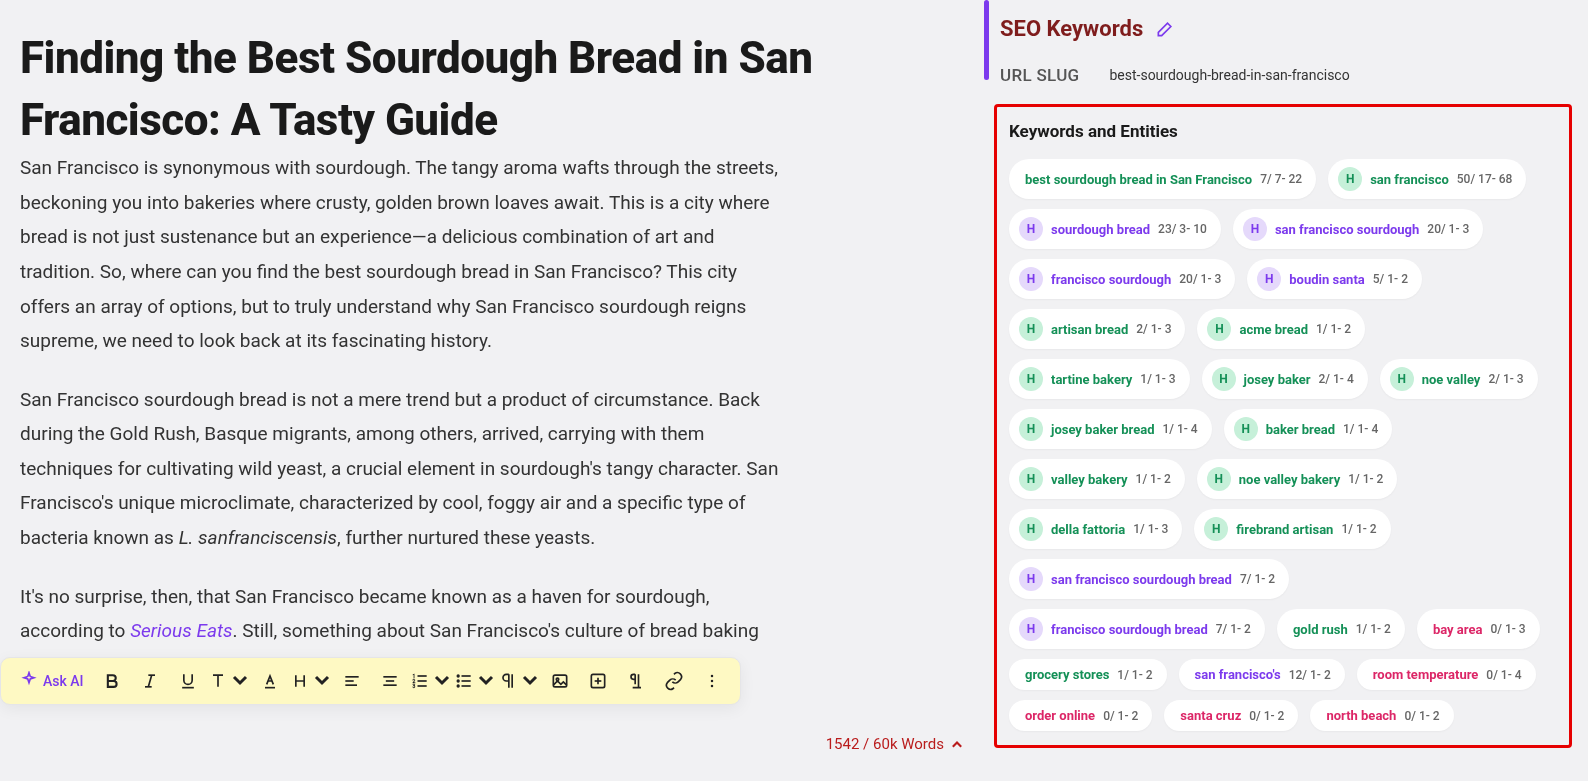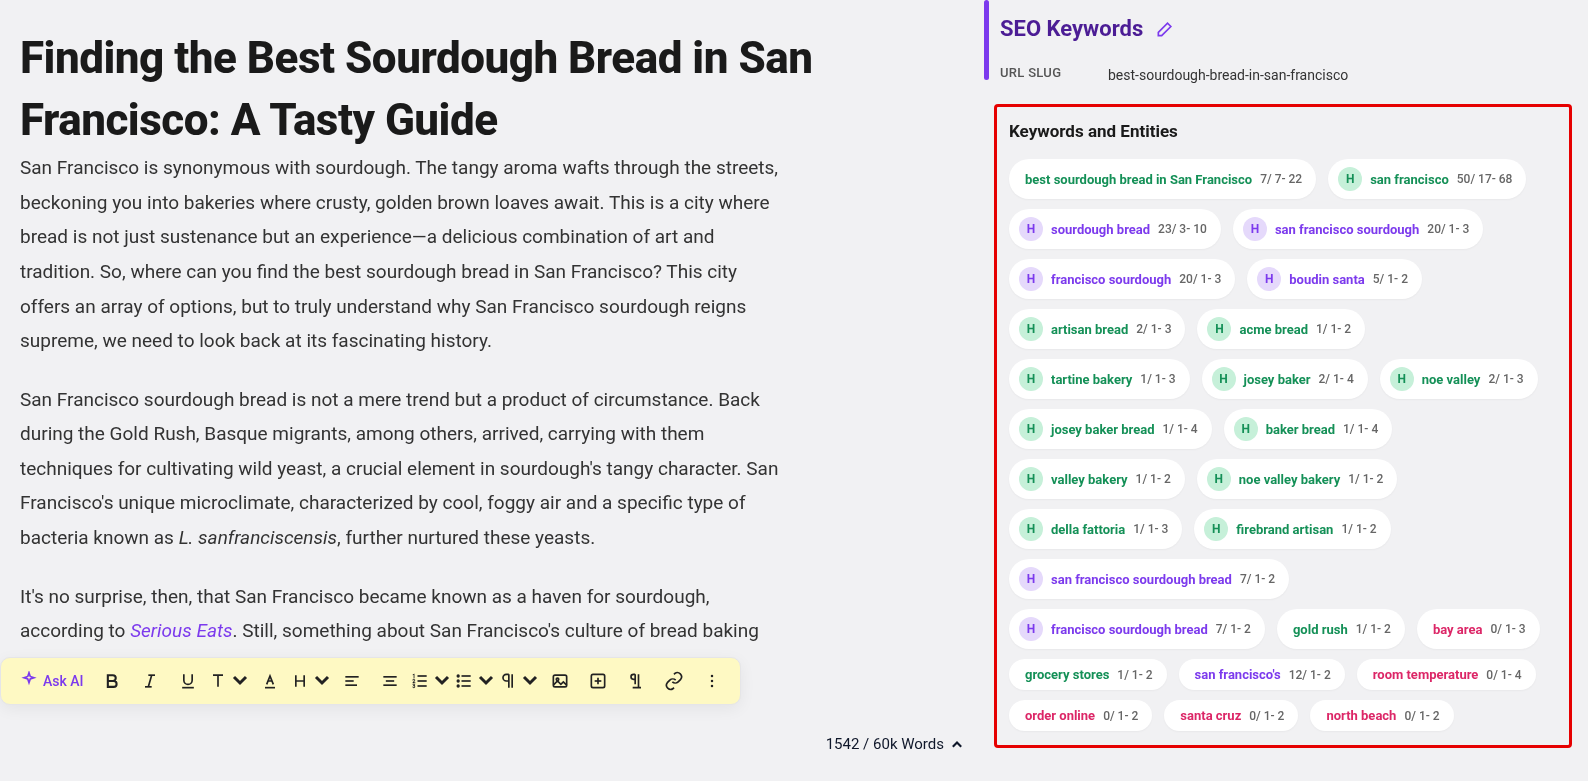--- a/index.html
+++ b/index.html
@@ -61,21 +61,21 @@
     color: #222;
   }
   .tb-item.askai { color: #7c3aed; font-weight: 500; font-size: 14px; padding: 0 8px; gap:4px; min-width:auto; }
   .tb-item svg { width: 20px; height: 20px; }
   .caret { width:10px; height:10px; margin-left:2px; }
   .word-count {
     position: absolute;
     right: 20px;
     bottom: 28px;
     font-size: 15px;
-    color: #0f172a;
+    color: #b91c1c;
     display:flex;
     align-items:center;
     gap:6px;
   }
   
   .seo-pane {
     flex: 1;
     height: 100%;
     padding: 10px 16px 10px 10px;
     position: relative;
@@ -90,35 +90,35 @@
   }
   .seo-header {
     display:flex;
     align-items:center;
     gap:12px;
     padding: 6px 6px 18px 6px;
   }
   .seo-header h2 {
     font-size: 22px;
     font-weight: 700;
-    color: #4c1d95;
+    color: #7f1d1d;
   }
   .edit-icon { color:#7c3aed; width:20px; height:20px; cursor:pointer; }
   .meta-row {
     display:flex;
     gap: 30px;
     padding: 6px 6px 14px 6px;
     font-size: 14px;
   }
   .meta-label {
     color:#555;
     font-weight:500;
     min-width: 78px;
     letter-spacing: 0.3px;
-    font-size:13px;
+    font-size:17px;
   }
   .meta-value { color:#333; flex:1; line-height:1.5; }
   .kw-section {
     border: 3px solid #e60000;
     border-radius: 4px;
     padding: 14px 12px 14px 12px;
     margin-top: 4px;
   }
   .kw-section h3 {
     font-size: 17px;

